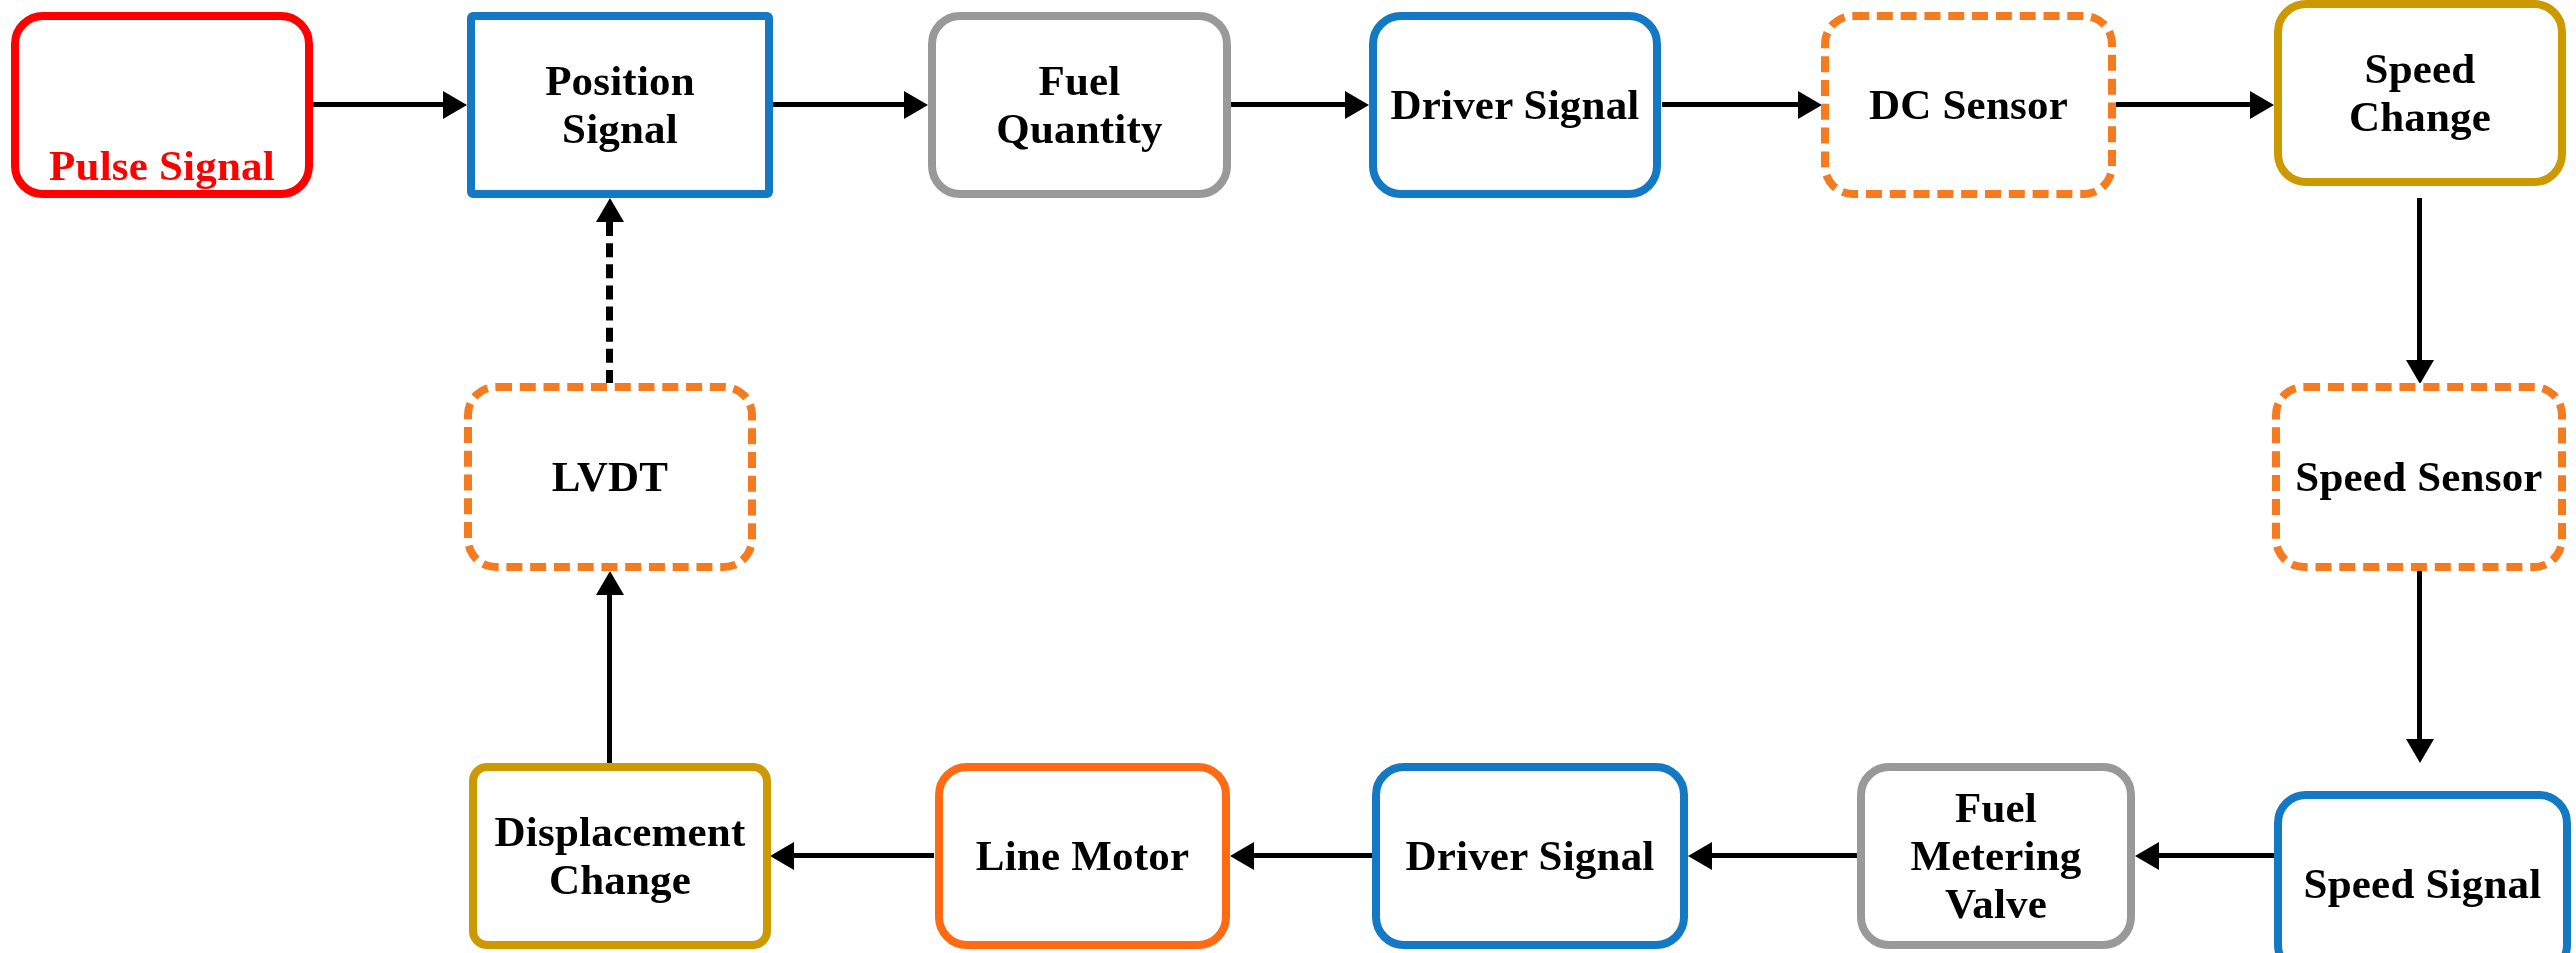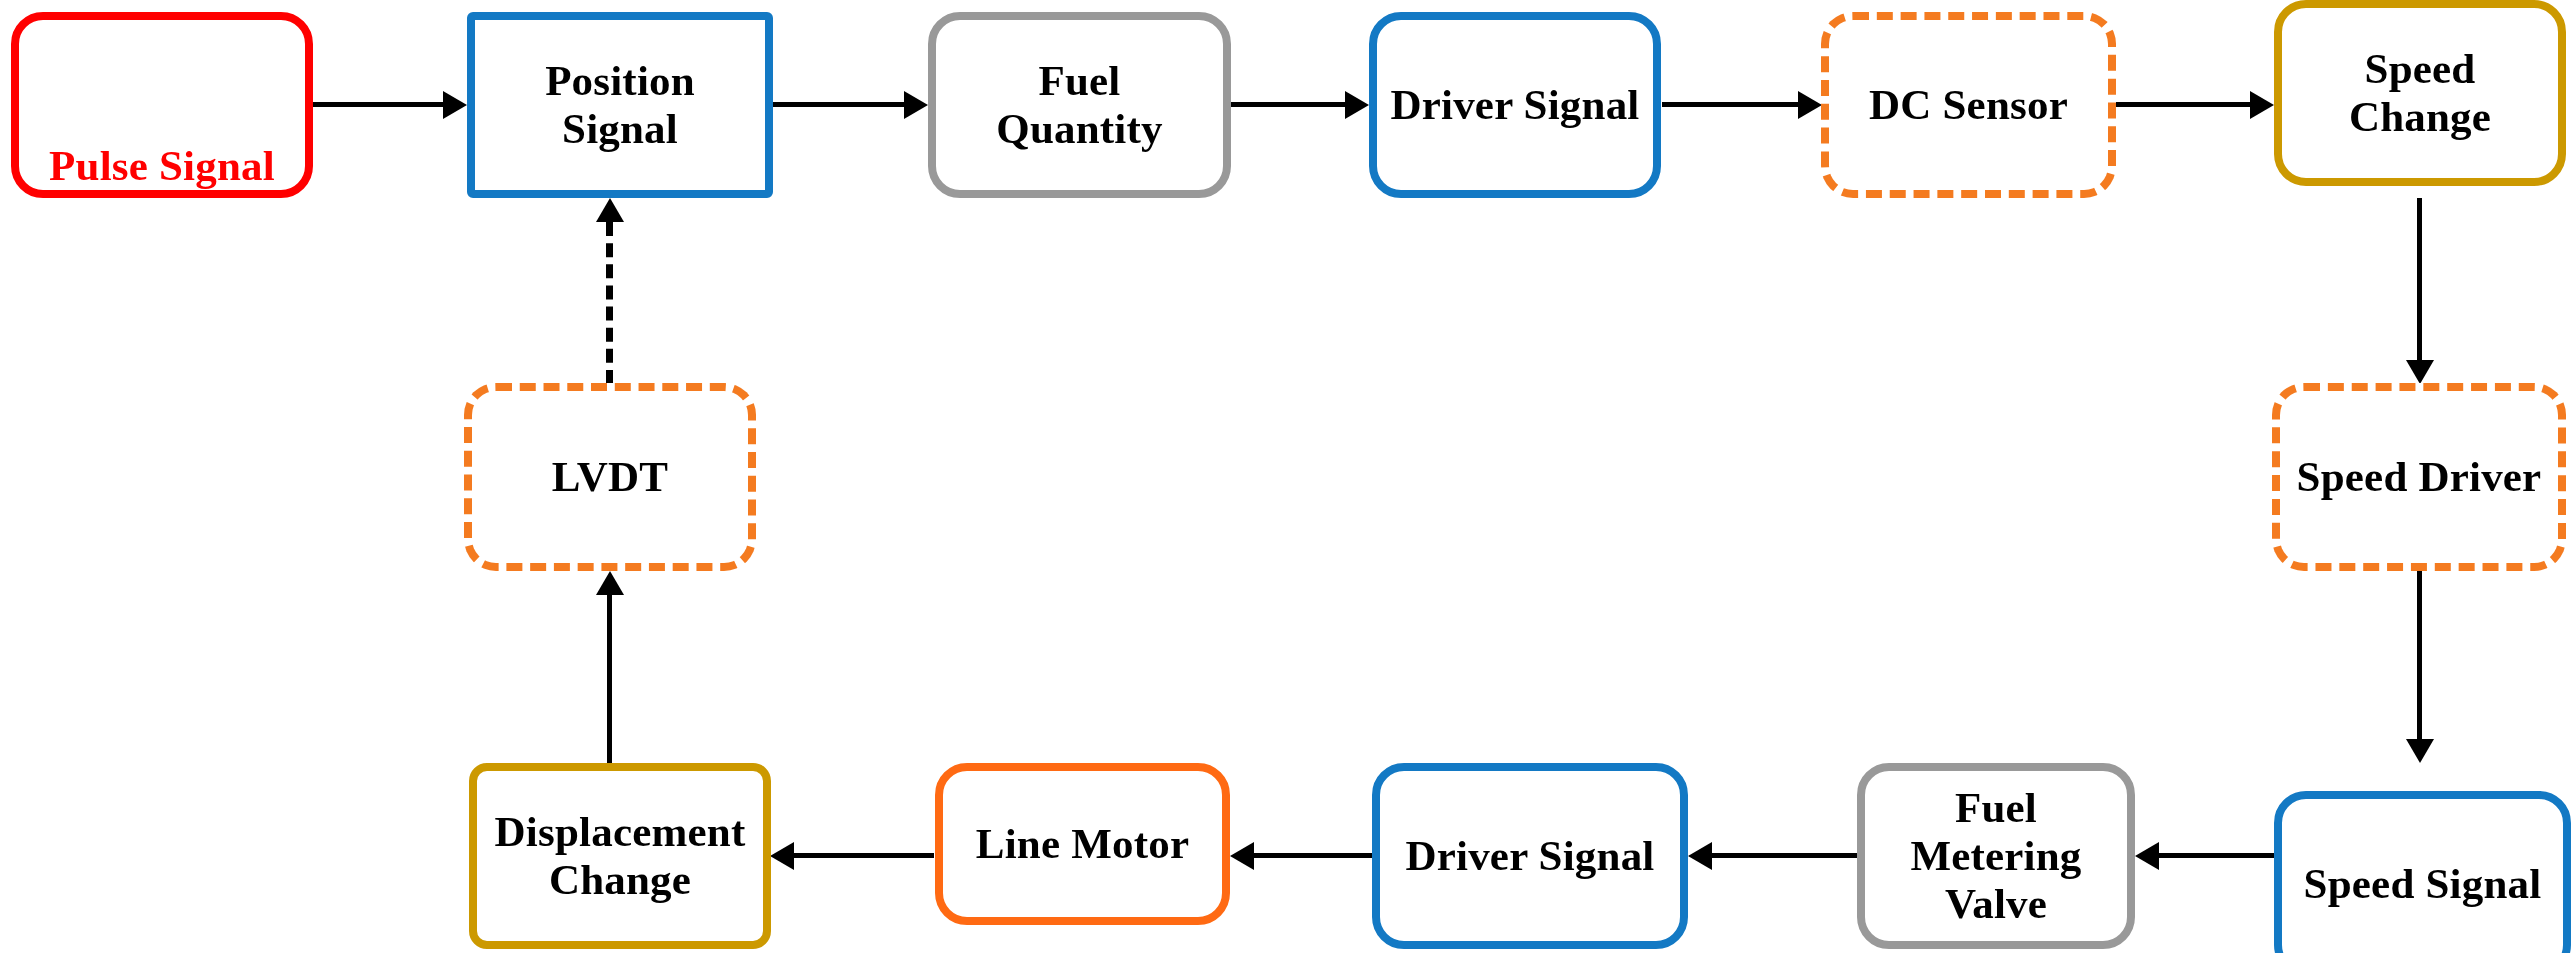--- a/index.html
+++ b/index.html
@@ -146,33 +146,33 @@
   <div class="node dashed" style="left:1821px;top:12px;width:295px;height:186px;border-color:#F47B20;">
     <span class="label">DC Sensor</span>
   </div>
 
   <div class="node solid" style="left:2274px;top:0;width:292px;height:186px;border-color:#CC9900;">
     <span class="label">Speed
 Change</span>
   </div>
 
   <div class="node dashed" style="left:2272px;top:383px;width:294px;height:188px;border-color:#F47B20;">
-    <span class="label">Speed Driver</span>
+    <span class="label">Speed Sensor</span>
   </div>
 
   <div class="node dashed" style="left:464px;top:383px;width:292px;height:188px;border-color:#F47B20;">
     <span class="label">LVDT</span>
   </div>
 
   <div class="node solid" style="left:469px;top:763px;width:302px;height:186px;border-color:#CC9900;border-radius:18px;">
     <span class="label">Displacement
 Change</span>
   </div>
 
-  <div class="node solid" style="left:935px;top:763px;width:295px;height:162px;border-color:#FF6A13;">
+  <div class="node solid" style="left:935px;top:763px;width:295px;height:186px;border-color:#FF6A13;">
     <span class="label">Line Motor</span>
   </div>
 
   <div class="node solid" style="left:1372px;top:763px;width:316px;height:186px;border-color:#1379C4;">
     <span class="label">Driver Signal</span>
   </div>
 
   <div class="node solid" style="left:1857px;top:763px;width:278px;height:186px;border-color:#999999;">
     <span class="label">Fuel
 Metering

